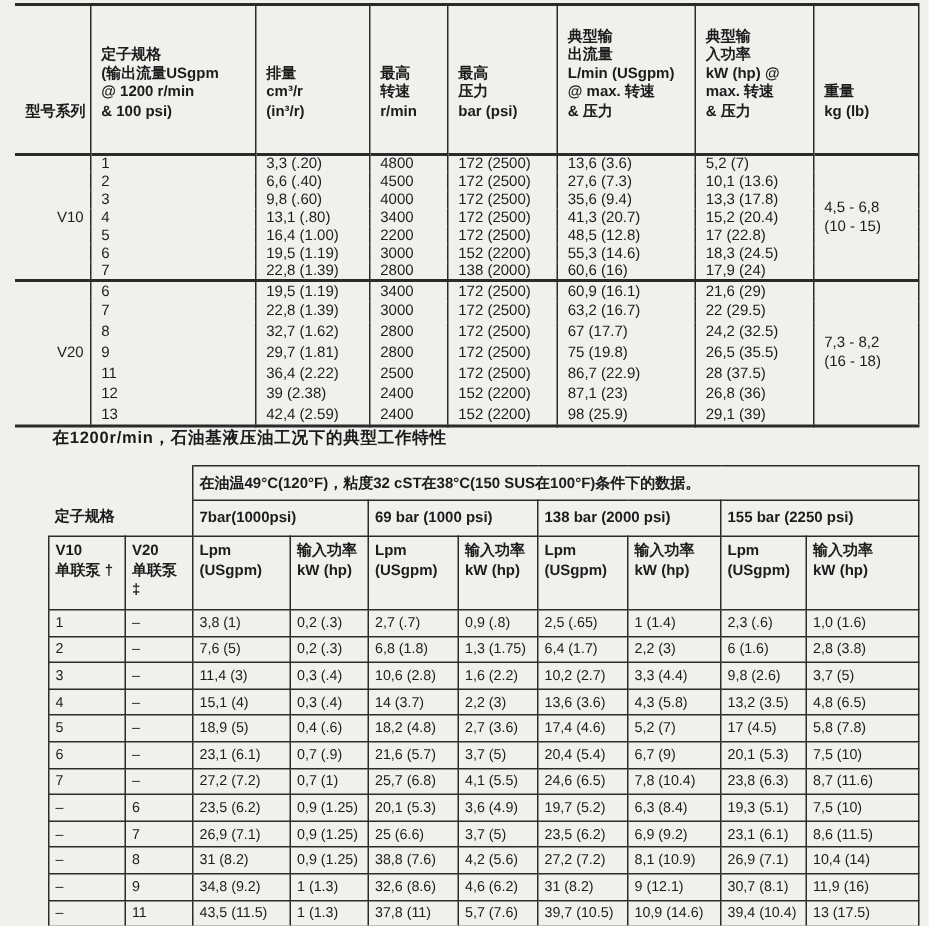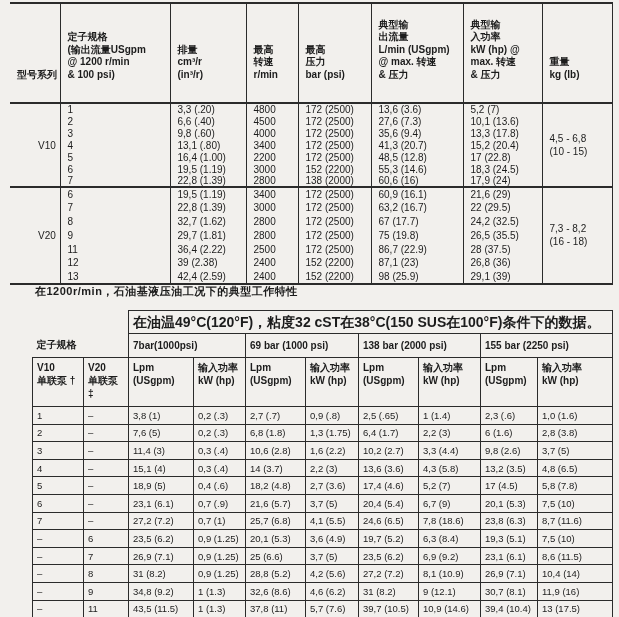--- a/index.html
+++ b/index.html
@@ -48,21 +48,21 @@
   #t2{position:absolute;left:32px;top:310px;width:580px;}
   #t2 th,#t2 td{
     border:1px solid #2b2b2b;
     font-size:9.5px;padding:1px 2px 1px 4px;text-align:left;
   }
   #t2 th{font-weight:bold;white-space:pre-line;line-height:1.3;}
   #t2 th.stator{
     border-top:none;border-left:none;
     vertical-align:bottom;padding-bottom:6px;font-size:10px;
   }
-  #t2 th.note{height:20px;vertical-align:middle;font-size:14px;}
+  #t2 th.note{height:20px;vertical-align:middle;font-size:10px;}
   #t2 th.pressure{height:21px;vertical-align:middle;font-size:10px;}
   #t2 tr.subhead th{height:44px;vertical-align:top;padding-top:3px;font-size:10px;}
   #t2 tbody td{height:14.6px;vertical-align:middle;}
 </style>
 </head>
 <body>
 
 <div class="page">
 
   <table id="t1">
@@ -353,21 +353,21 @@
           <td>7,5 (10)</td>
         </tr>
         <tr>
           <td>7</td>
           <td>–</td>
           <td>27,2 (7.2)</td>
           <td>0,7 (1)</td>
           <td>25,7 (6.8)</td>
           <td>4,1 (5.5)</td>
           <td>24,6 (6.5)</td>
-          <td>7,8 (18.6)</td>
+          <td>7,8 (10.4)</td>
           <td>23,8 (6.3)</td>
           <td>8,7 (11.6)</td>
         </tr>
         <tr>
           <td>–</td>
           <td>6</td>
           <td>23,5 (6.2)</td>
           <td>0,9 (1.25)</td>
           <td>20,1 (5.3)</td>
           <td>3,6 (4.9)</td>
@@ -386,21 +386,21 @@
           <td>23,5 (6.2)</td>
           <td>6,9 (9.2)</td>
           <td>23,1 (6.1)</td>
           <td>8,6 (11.5)</td>
         </tr>
         <tr>
           <td>–</td>
           <td>8</td>
           <td>31 (8.2)</td>
           <td>0,9 (1.25)</td>
-          <td>28,8 (5.2)</td>
+          <td>38,8 (7.6)</td>
           <td>4,2 (5.6)</td>
           <td>27,2 (7.2)</td>
           <td>8,1 (10.9)</td>
           <td>26,9 (7.1)</td>
           <td>10,4 (14)</td>
         </tr>
         <tr>
           <td>–</td>
           <td>9</td>
           <td>34,8 (9.2)</td>

